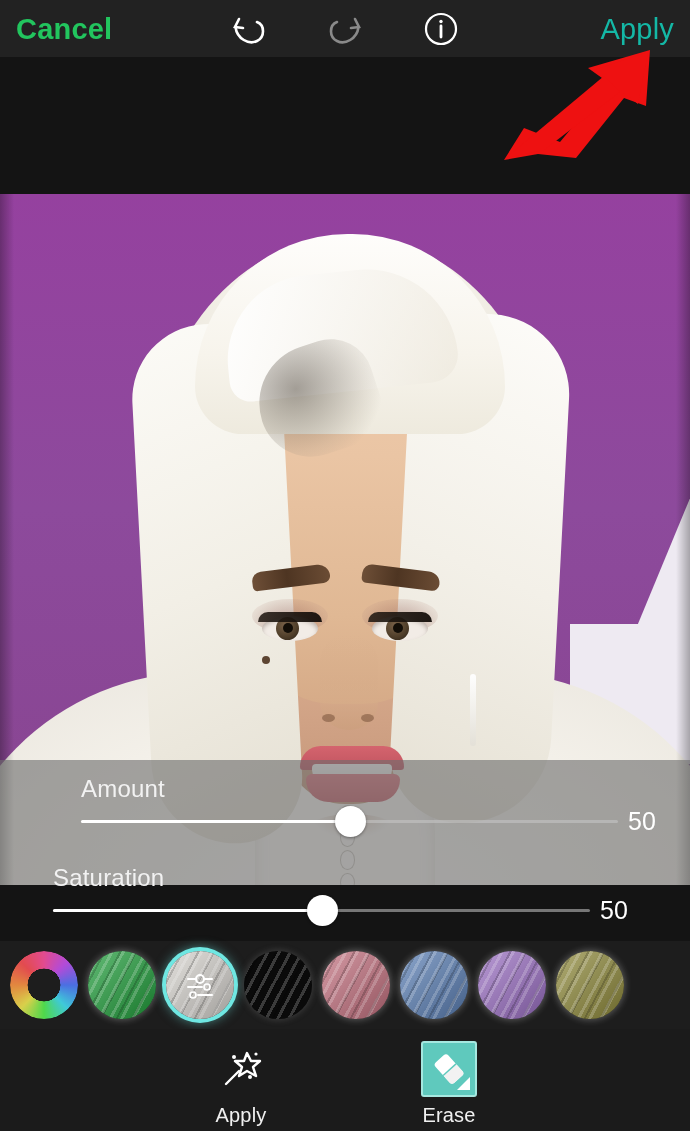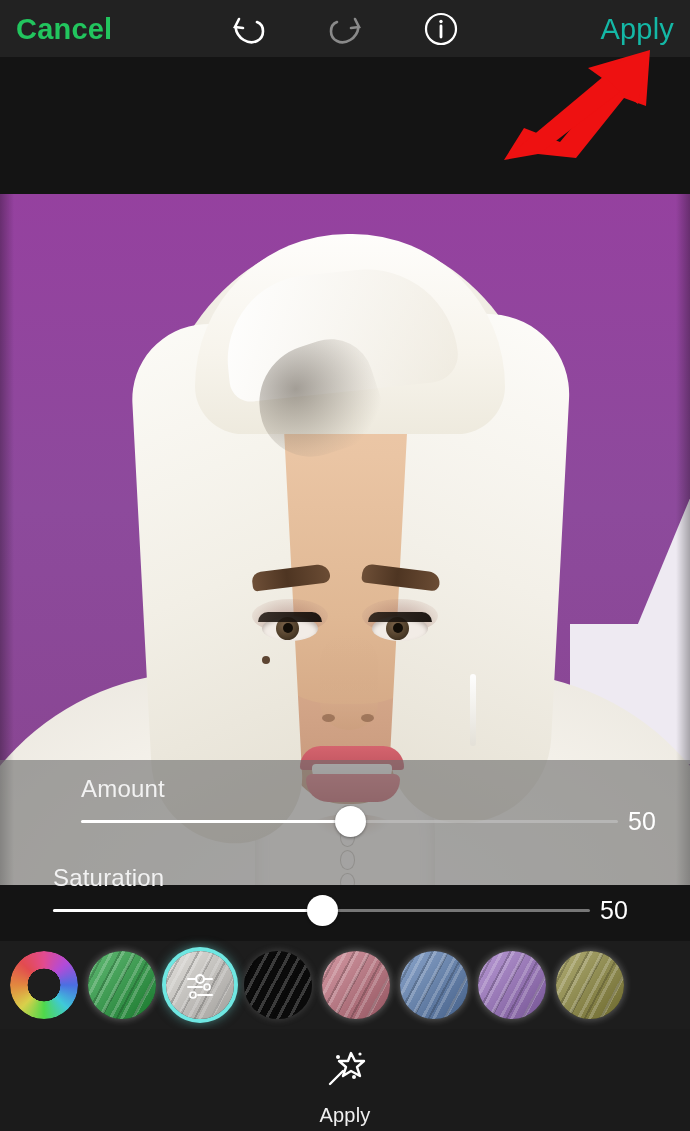--- a/index.html
+++ b/index.html
@@ -599,15 +599,28 @@
           <line x1="20" y1="24" x2="7" y2="37" stroke="#ffffff" stroke-width="2.4" stroke-linecap="round"></line>
           <circle cx="15" cy="10" r="2" fill="#ffffff"></circle>
           <circle cx="31" cy="30" r="2" fill="#ffffff"></circle>
           <circle cx="37" cy="7" r="1.6" fill="#ffffff"></circle>
         </svg>
       </div>
       <div class="tool-label">Apply</div>
     </div>
 
 
+    <div class="tool">
+      <div class="tool-icon-box active">
+        <svg width="38" height="38" viewBox="0 0 44 44">
+          <g transform="rotate(-42 22 22)">
+            <rect x="12" y="6" width="20" height="32" rx="4" fill="#ffffff"></rect>
+            <rect x="12" y="23" width="20" height="15" rx="4" fill="#f2f2f2"></rect>
+            <line x1="12" y1="23" x2="32" y2="23" stroke="#5fc9bd" stroke-width="1.6"></line>
+          </g>
+        </svg>
+        <span class="corner-tri"></span>
+      </div>
+      <div class="tool-label">Erase</div>
+    </div>
 
   </div>
 </div>
 
 </body></html>

